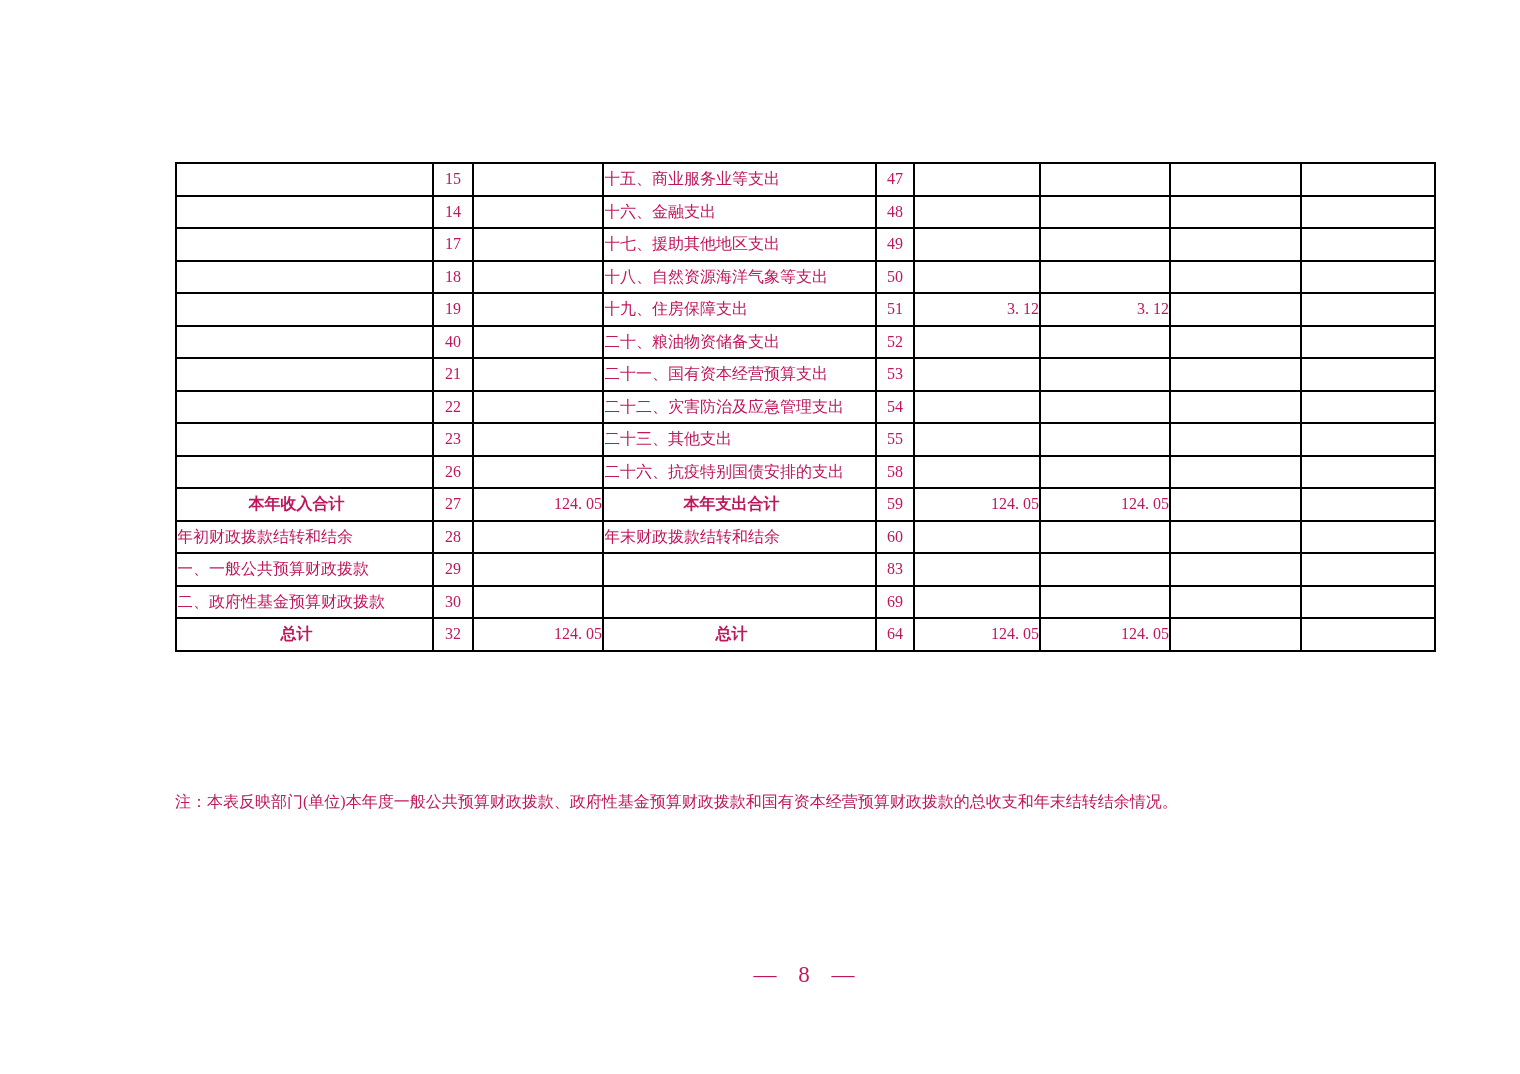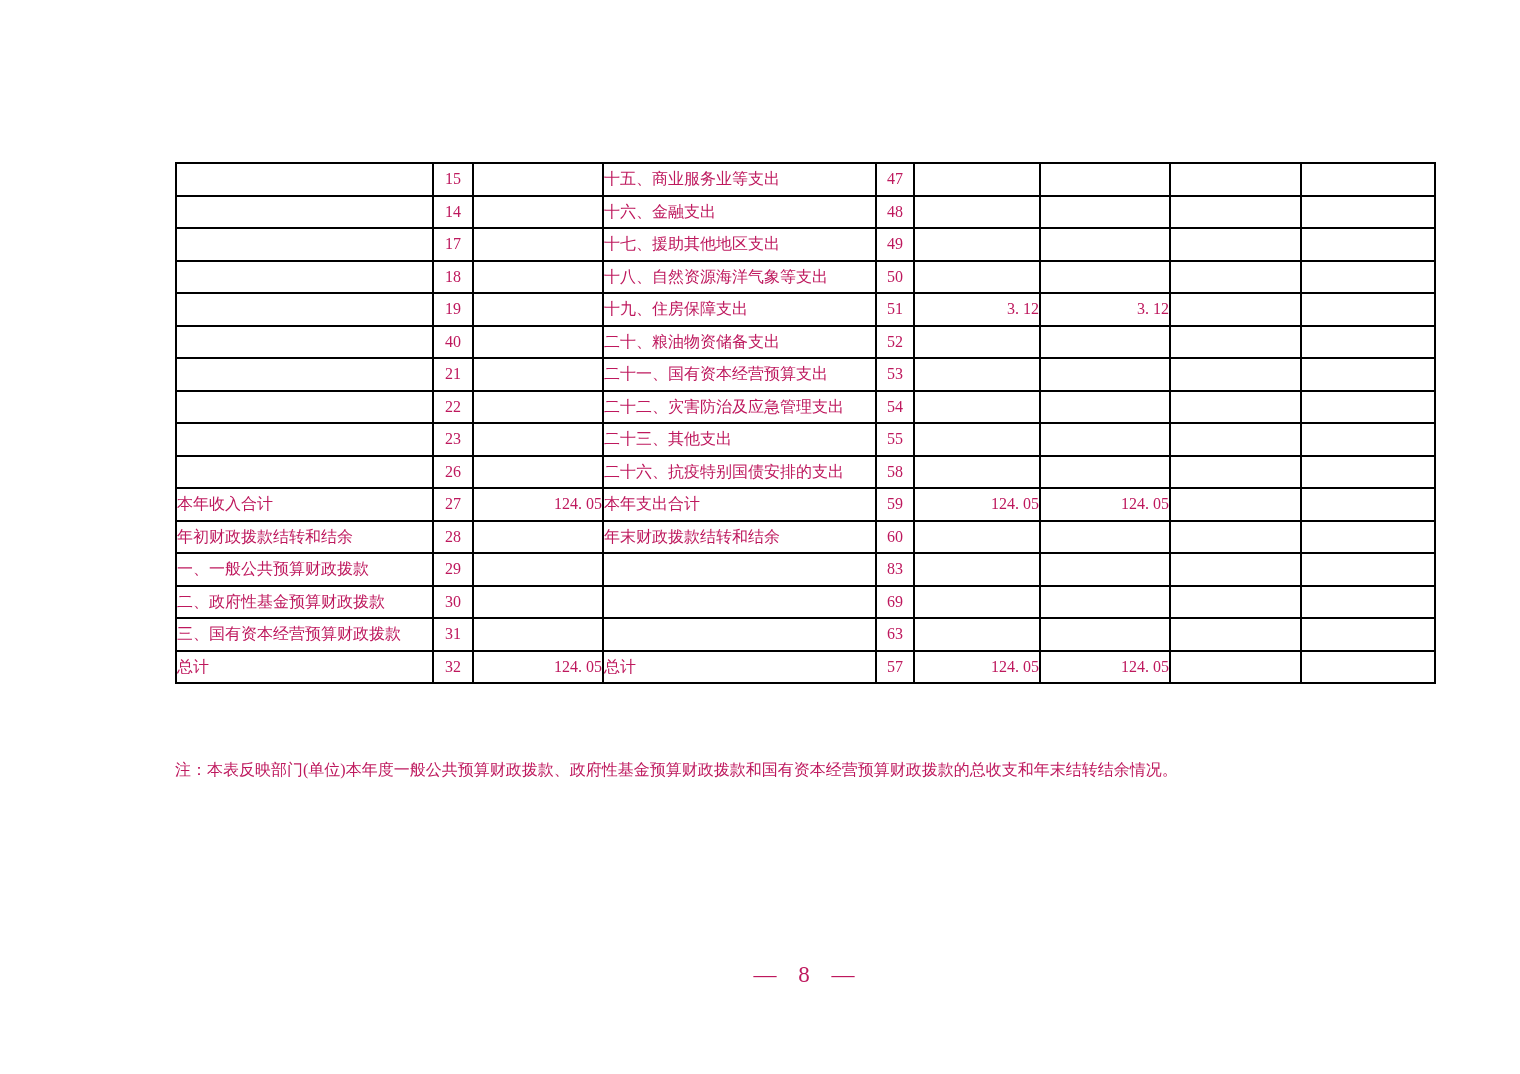--- a/index.html
+++ b/index.html
@@ -34,38 +34,39 @@
     padding: 0;
     height: 30.5px;
     vertical-align: middle;
     overflow: hidden;
     white-space: nowrap;
   }
   td.cell-label {
     text-align: left;
     padding-left: 6px;
     padding-right: 4px;
+    border-radius: 10px;
   }
   td.cell-label.total {
-    text-align: left;
-    font-weight: normal;
+    text-align: center;
+    font-weight: bold;
     padding-left: 0;
     padding-right: 16px;
   }
   td.cell-num {
     text-align: center;
   }
   td.cell-amount {
     text-align: right;
     padding-right: 9px;
   }
   .note {
     position: absolute;
     left: 131px;
-    top: 760px;
+    top: 792px;
     width: 1300px;
     font-size: 16px;
     line-height: 20px;
     white-space: nowrap;
   }
   .page-number {
     position: absolute;
     left: 0;
     top: 962px;
     width: 100%;
@@ -241,36 +242,25 @@
             <td class="cell-num">30</td>
             <td class="cell-amount"></td>
             <td class="cell-label"></td>
             <td class="cell-num">69</td>
             <td class="cell-amount"></td>
             <td class="cell-amount"></td>
             <td class="cell-amount"></td>
             <td class="cell-amount"></td>
           </tr>
           <tr>
-            <td class="cell-label">三、国有资本经营预算财政拨款</td>
-            <td class="cell-num">31</td>
-            <td class="cell-amount"></td>
-            <td class="cell-label"></td>
-            <td class="cell-num">63</td>
-            <td class="cell-amount"></td>
-            <td class="cell-amount"></td>
-            <td class="cell-amount"></td>
-            <td class="cell-amount"></td>
-          </tr>
-          <tr>
             <td class="cell-label total">总计</td>
             <td class="cell-num">32</td>
             <td class="cell-amount">124. 05</td>
             <td class="cell-label total">总计</td>
-            <td class="cell-num">57</td>
+            <td class="cell-num">64</td>
             <td class="cell-amount">124. 05</td>
             <td class="cell-amount">124. 05</td>
             <td class="cell-amount"></td>
             <td class="cell-amount"></td>
           </tr>
         </tbody>
     </table>
   </div>
 
   <div class="note">注：本表反映部门(单位)本年度一般公共预算财政拨款、政府性基金预算财政拨款和国有资本经营预算财政拨款的总收支和年末结转结余情况。</div>

